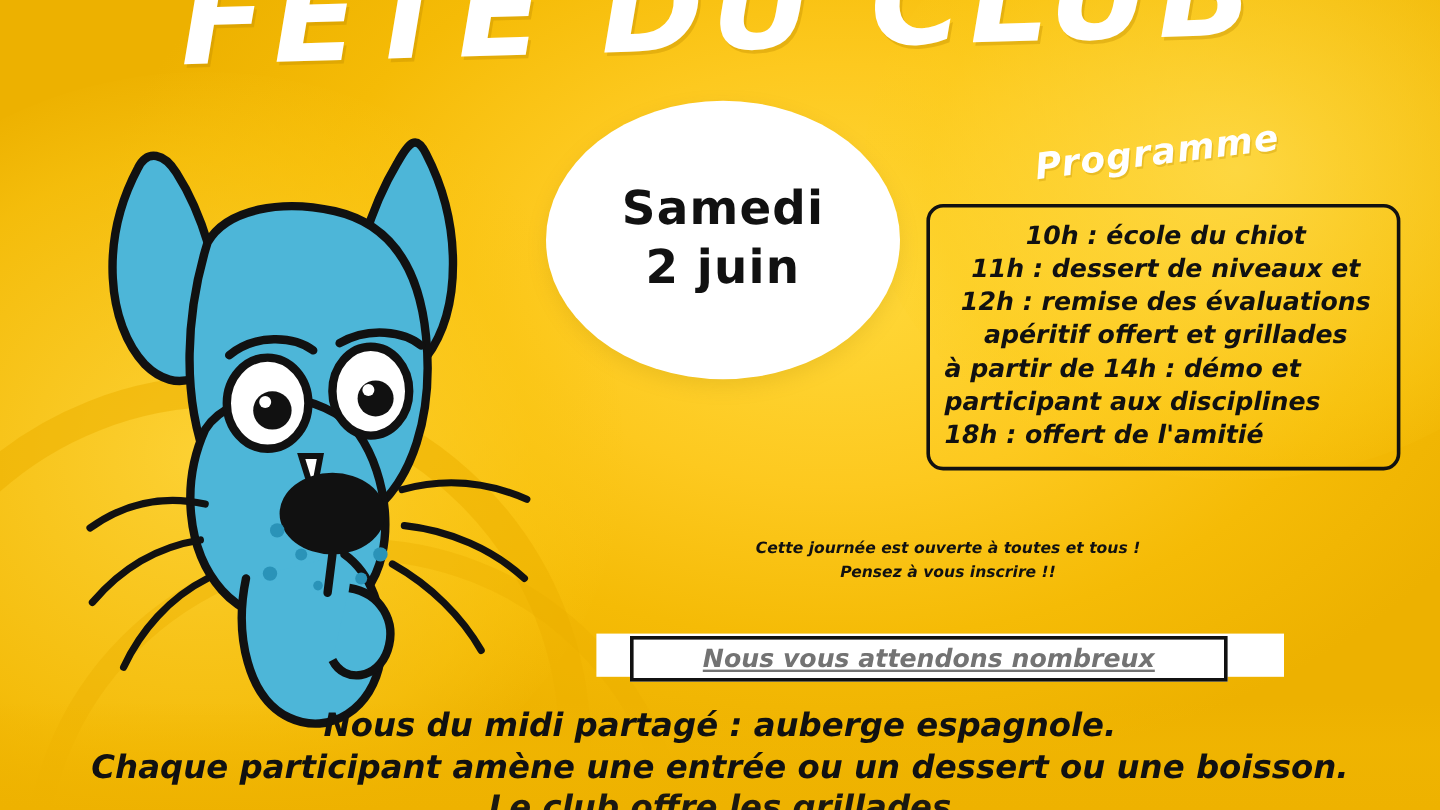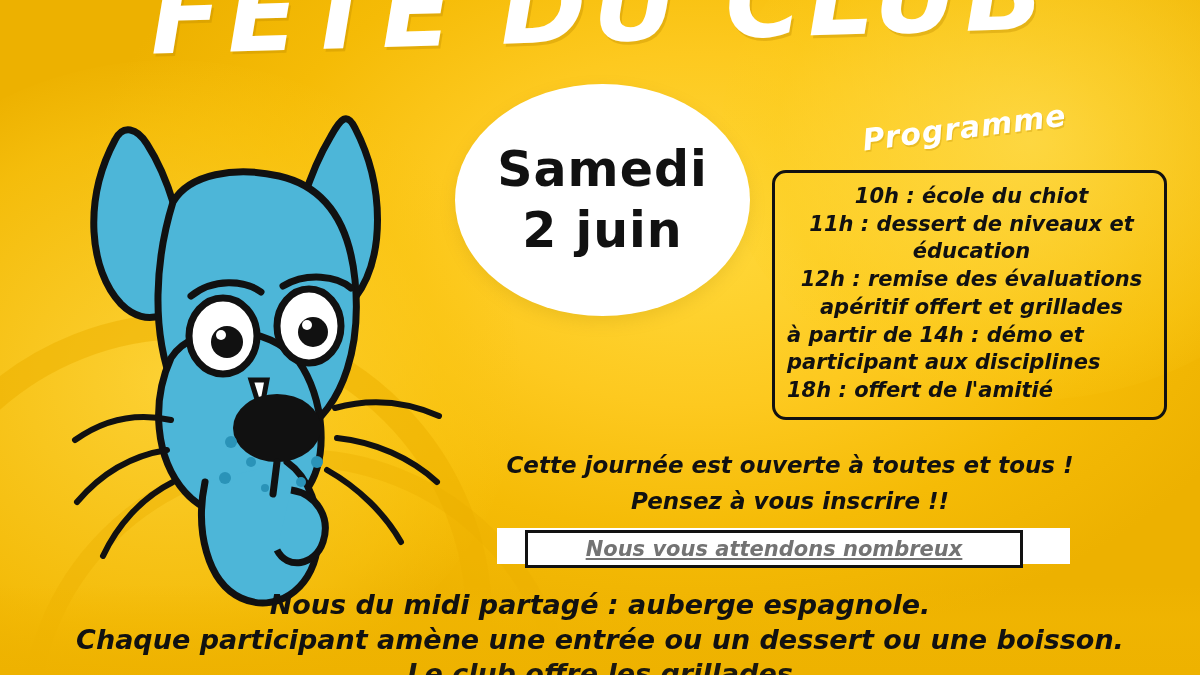--- a/index.html
+++ b/index.html
@@ -97,21 +97,21 @@
     display: flex;
     flex-direction: column;
     align-items: center;
     justify-content: center;
     box-shadow: 0 6px 16px rgba(160,120,0,0.18);
   }
   .date-line {
     color: #111;
     font-family: "DejaVu Sans", sans-serif;
     font-weight: bold;
-    font-size: 49px;
+    font-size: 39px;
     letter-spacing: 1px;
     line-height: 1.25;
   }
 
   
   .programme-label {
     position: absolute;
     left: 862px;
     top: 110px;
     color: #ffffff;
@@ -156,21 +156,21 @@
   .invite {
     position: absolute;
     left: 470px;
     top: 448px;
     width: 640px;
     text-align: center;
     color: #111;
     font-family: "DejaVu Sans", sans-serif;
     font-weight: bold;
     font-style: italic;
-    font-size: 23px;
+    font-size: 13px;
     line-height: 1.55;
   }
 
   
   .banner-outer {
     position: absolute;
     left: 497px;
     top: 528px;
     width: 573px;
     height: 36px;
@@ -296,21 +296,20 @@
   <div class="date-bubble">
     <div class="date-line">Samedi</div>
     <div class="date-line">2 juin</div>
   </div>
 
   <div class="programme-label">Programme</div>
   <div class="programme-box">
     <ul>
       <li>10h : école du chiot</li>
       <li>11h : dessert de niveaux et</li>
-      <li>éducation</li>
       <li>12h : remise des évaluations</li>
       <li>apéritif offert et grillades</li>
       <li class="left-align">à partir de 14h : démo et</li>
       <li class="left-align">participant aux disciplines</li>
       <li class="left-align">18h  : offert de l'amitié</li>
     </ul>
   </div>
 
   <div class="invite">
     <div>Cette journée est ouverte à toutes et tous !</div>

